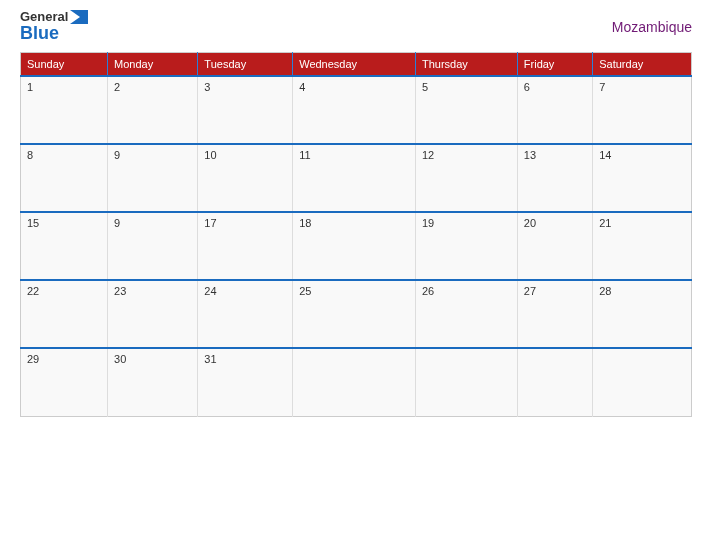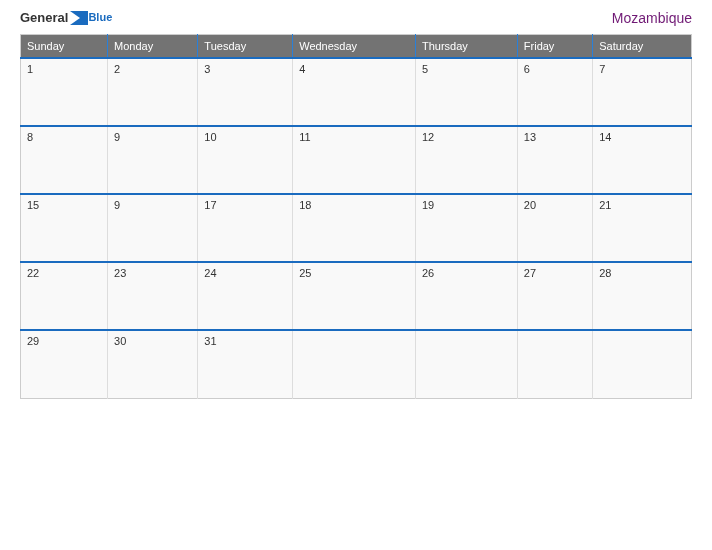--- a/index.html
+++ b/index.html
@@ -18,33 +18,33 @@
     .header {
       width: 100%;
       display: flex;
       align-items: center;
       justify-content: space-between;
       margin-bottom: 8px;
     }
 
     .logo {
       display: flex;
-      flex-direction: row;
+      flex-direction: column;
       align-items: flex-start;
       line-height: 1.1;
     }
 
     .logo-general {
       font-size: 13px;
       font-weight: bold;
       color: #333;
     }
 
     .logo-blue {
-      font-size: 11px;
+      font-size: 18px;
       font-weight: bold;
       color: #1a6bbf;
     }
 
     .logo-flag {
       width: 18px;
       height: 14px;
       margin-left: 2px;
     }
 
@@ -68,21 +68,21 @@
       min-width: 90px;
     }
 
     .calendar {
       width: 100%;
       border-collapse: collapse;
       border: 1px solid #ccc;
     }
 
     .calendar thead tr {
-      background-color: #737373;
+      background-color: #b91c1c;
     }
 
     .calendar thead th {
       color: #fff;
       font-size: 11px;
       font-weight: normal;
       padding: 5px 6px;
       text-align: left;
       border-right: 1px solid #2980d9;
     }

